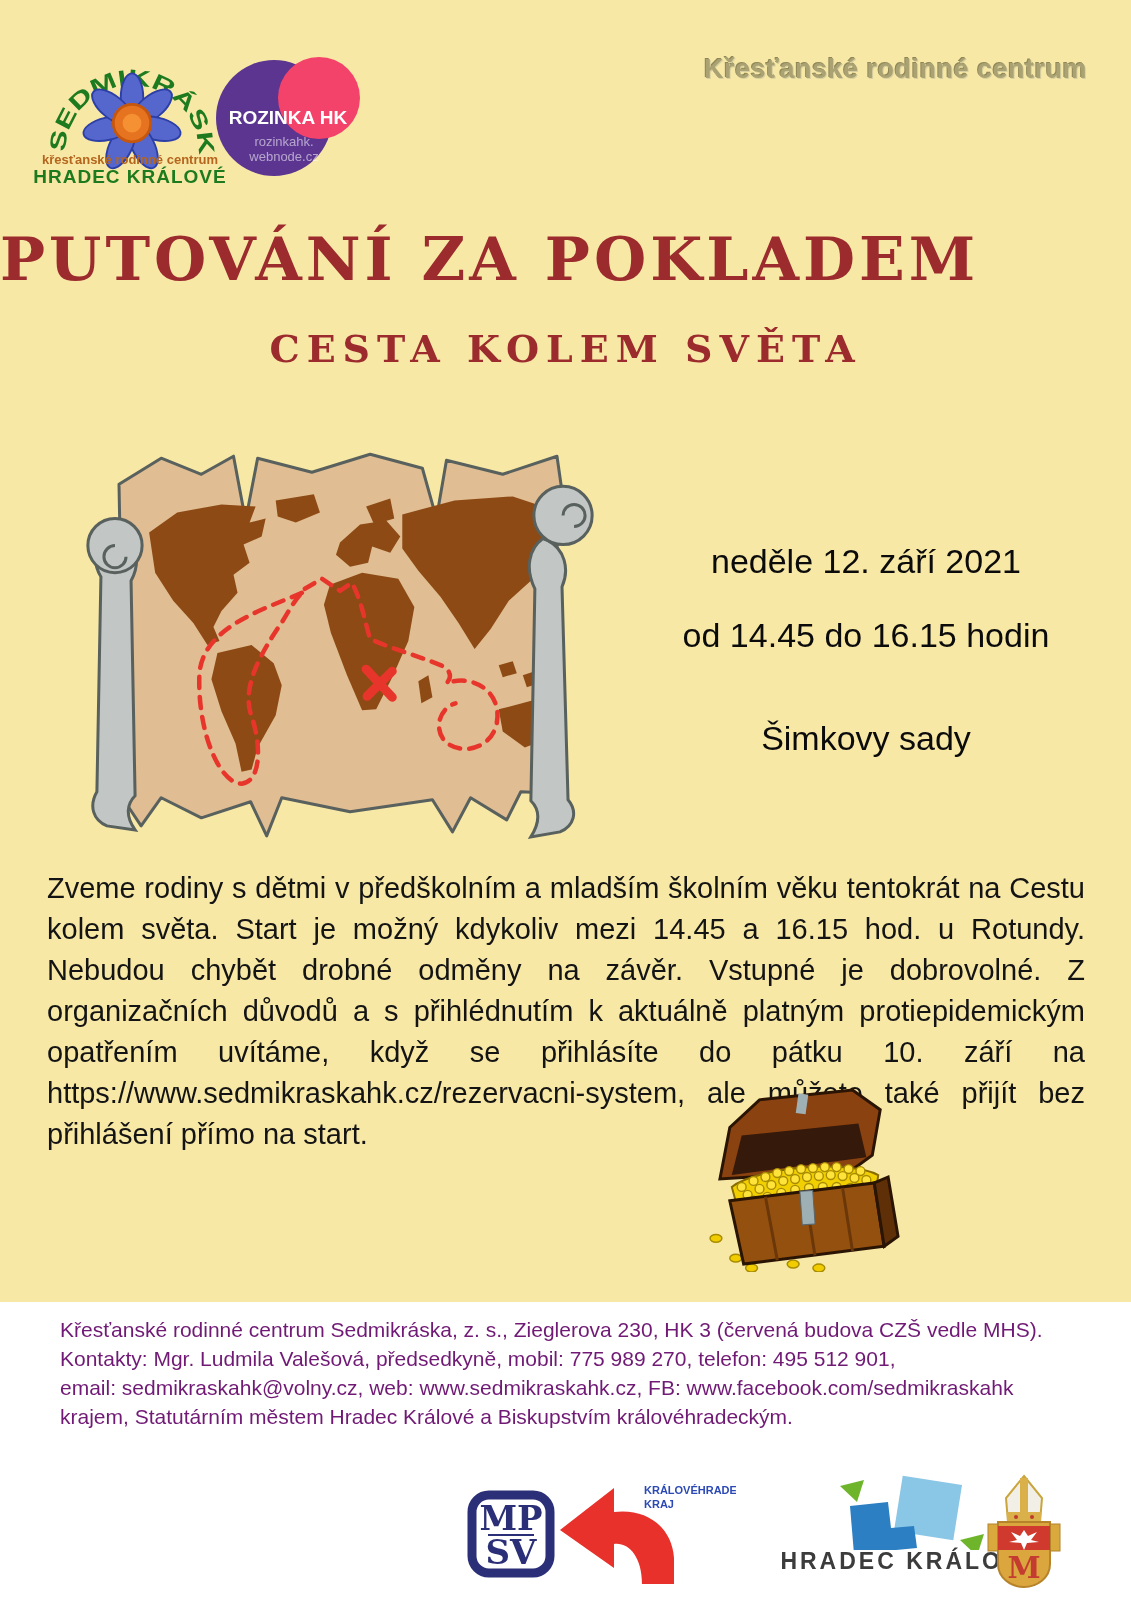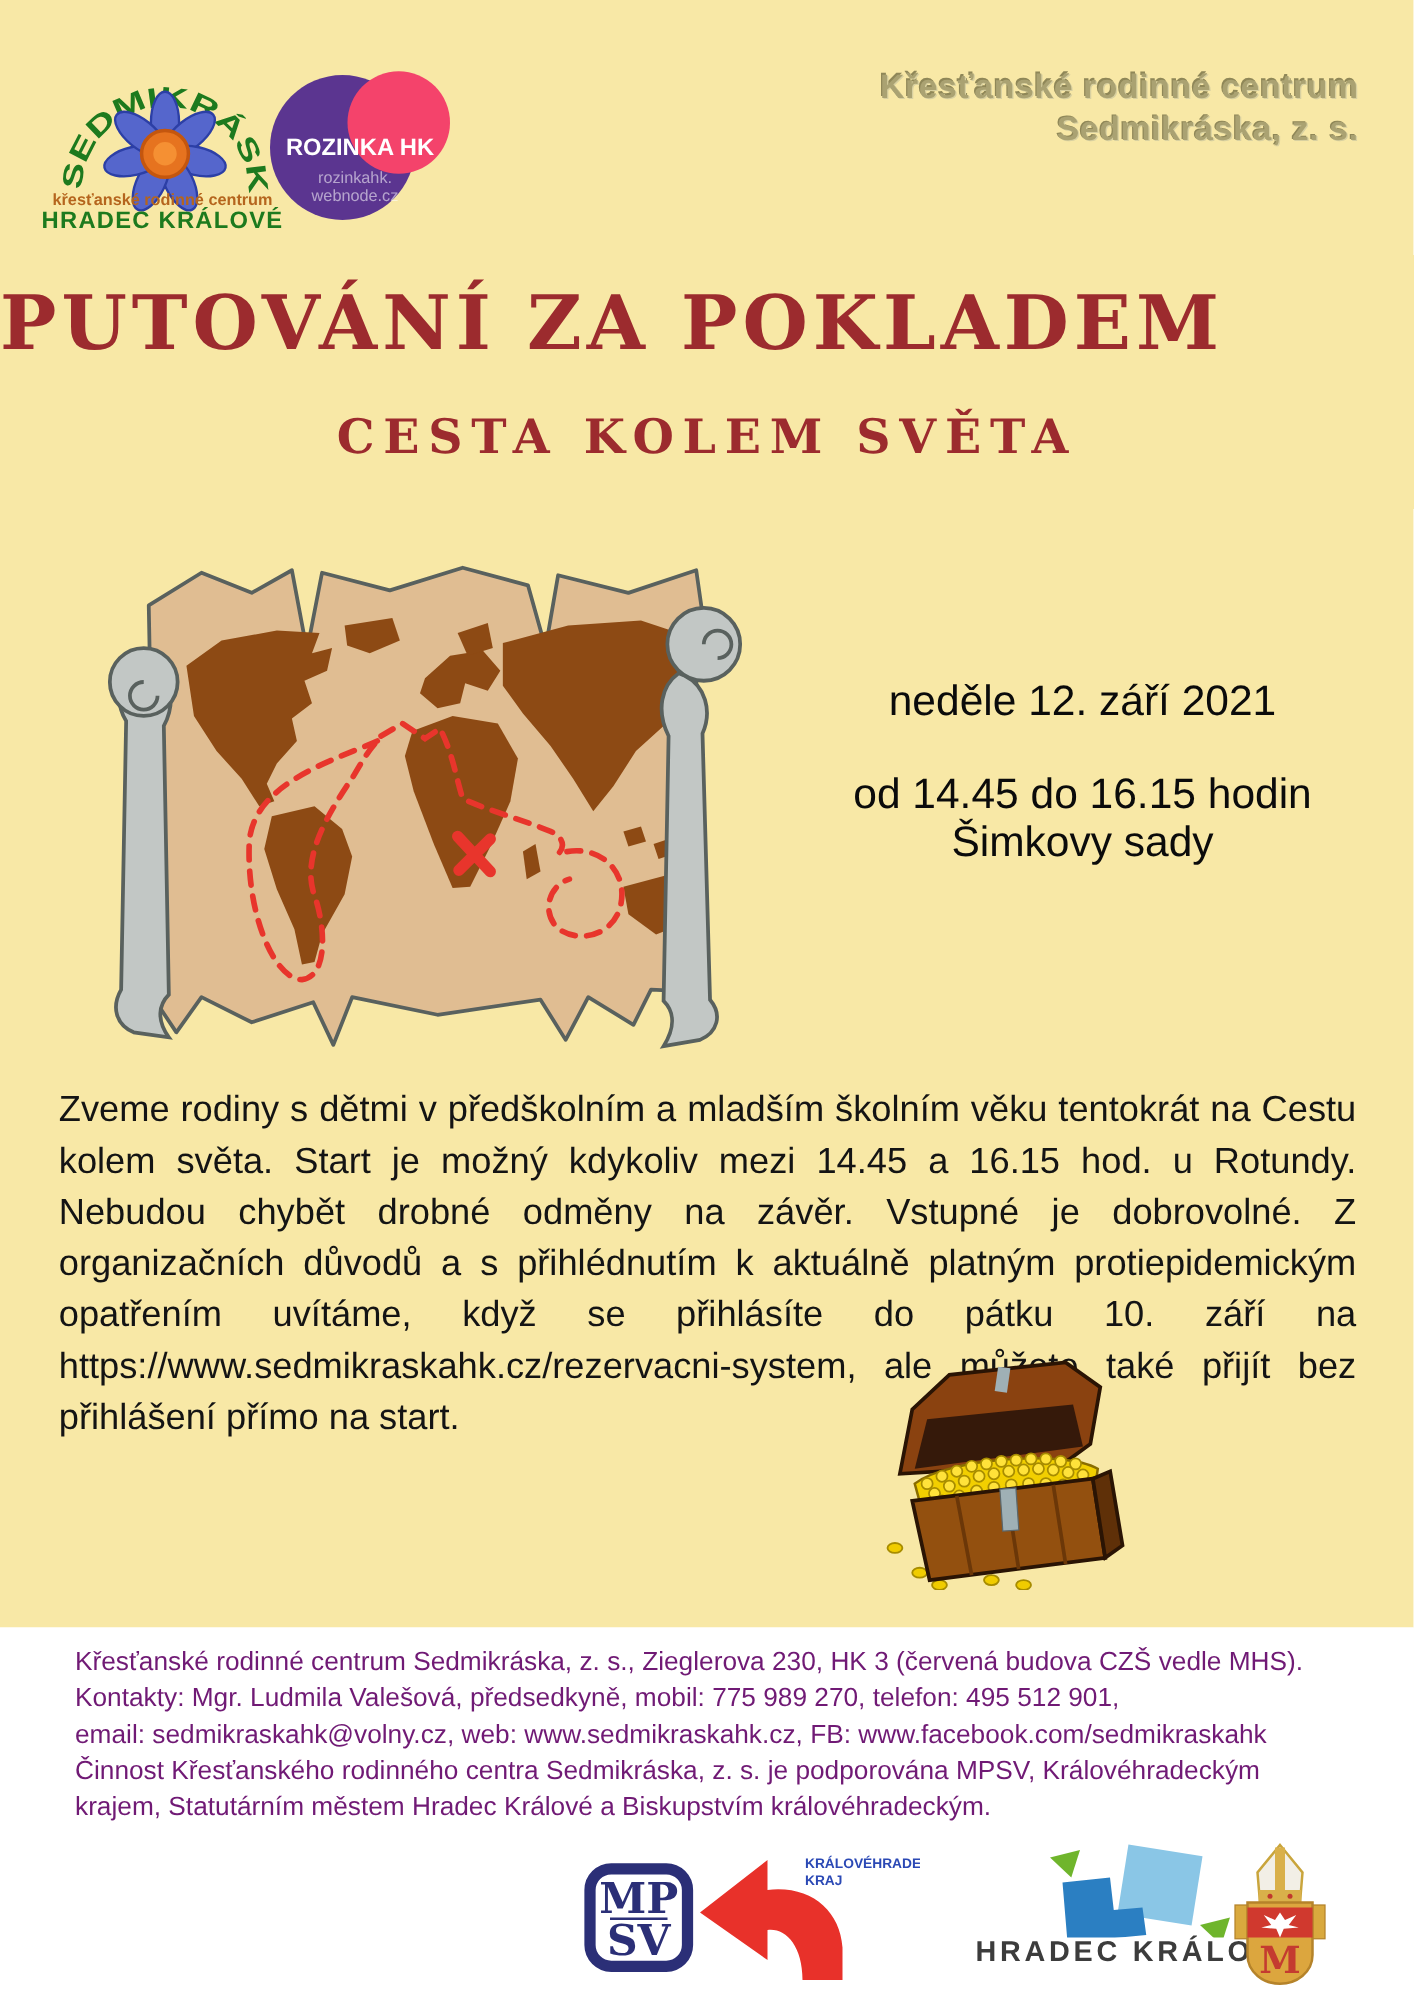--- a/index.html
+++ b/index.html
@@ -28,21 +28,21 @@
             color:#9c2b2e;letter-spacing:7px;}
 
   
   .map-wrap{position:absolute;left:48px;top:412px;width:584px;height:442px;}
 
   
   .event{position:absolute;left:632px;top:542px;width:468px;text-align:center;
          font-weight:normal;color:#0b0b0b;}
   .event .date{font-size:34px;}
   .event .time{font-size:34px;margin-top:35px;}
-  .event .place{font-size:34px;}
+  .event .place{font-size:34px;margin-top:64px;}
 
   
   .desc{position:absolute;left:47px;top:868px;width:1038px;font-size:29px;
         line-height:41px;text-align:justify;color:#141414;}
 
   
   .chest-wrap{position:absolute;left:702px;top:1084px;width:208px;height:188px;}
 
   
   .footer-text{position:absolute;left:60px;top:1294px;width:1068px;font-size:21px;
@@ -90,21 +90,20 @@
   <svg class="rozinka-logo" viewBox="0 0 148 128">
     <circle cx="60" cy="66" r="58" fill="#5b3590"></circle>
     <circle cx="105" cy="46" r="41" fill="#f4436b"></circle>
     <text x="74" y="72" text-anchor="middle" font-size="19" font-weight="bold" fill="#ffffff">ROZINKA HK</text>
     <text x="70" y="94" text-anchor="middle" font-size="13" fill="rgba(255,255,255,0.55)">rozinkahk.</text>
     <text x="70" y="109" text-anchor="middle" font-size="13" fill="rgba(255,255,255,0.55)">webnode.cz</text>
   </svg>
 
   <div class="org-name">
     <div>Křesťanské rodinné centrum</div>
-    <div>Sedmikráska, z. s.</div>
   </div>
 
   <div class="title">PUTOVÁNÍ ZA POKLADEM</div>
   <div class="subtitle">CESTA KOLEM SVĚTA</div>
 
   <svg class="map-wrap" viewBox="0 0 580 440">
 
     <path d="M70,72 L112,46 L152,62 L184,44 L196,108 L208,46 L262,60 L320,42
       L372,56 L386,106 L396,48 L452,62 L506,44 L512,86 L506,130 L512,380 L470,378 L456,406 L420,384
       L402,418 L382,386 L300,398 L232,384 L217,422 L201,388 L152,404 L112,384 L92,412 L76,388 Z" fill="#e0bd92" stroke="#59615e" stroke-width="3" stroke-linejoin="round"></path>
@@ -206,21 +205,20 @@
     <path d="M174,100 L188,94 L198,154 L184,164 Z" fill="#5f3008" stroke="#2a1404" stroke-width="3"></path>
     <path d="M64,114 L76,178 M104,109 L114,173 M142,105 L152,169" stroke="#6b3708" stroke-width="3"></path>
     <rect x="100" y="108" width="13" height="34" transform="rotate(-4 106 125)" fill="#9fb0b5" stroke="#5a676d"></rect>
   </svg>
 
   <div class="footer-area"></div>
   <div class="footer-text">
     <div>Křesťanské rodinné centrum Sedmikráska, z. s., Zieglerova 230, HK 3 (červená budova CZŠ vedle MHS).</div>
     <div>Kontakty: Mgr. Ludmila Valešová, předsedkyně, mobil: 775 989 270, telefon: 495 512 901,</div>
     <div>email: sedmikraskahk@volny.cz, web: www.sedmikraskahk.cz, FB: www.facebook.com/sedmikraskahk</div>
-    <div>Činnost Křesťanského rodinného centra Sedmikráska, z. s. je podporována MPSV, Královéhradeckým</div>
     <div>krajem, Statutárním městem Hradec Králové a Biskupstvím královéhradeckým.</div>
   </div>
 
   <svg class="mpsv-logo" viewBox="0 0 90 88">
     <rect x="6" y="5" width="78" height="78" rx="17" fill="#ffffff" stroke="#2b2f77" stroke-width="9"></rect>
     <text x="45" y="40" text-anchor="middle" font-family="DejaVu Serif, serif" font-weight="bold" font-size="34" fill="#2b2f77">MP</text>
     <line x1="22" y1="45" x2="68" y2="45" stroke="#2b2f77" stroke-width="2"></line>
     <text x="45" y="74" text-anchor="middle" font-family="DejaVu Serif, serif" font-weight="bold" font-size="34" fill="#2b2f77">SV</text>
   </svg>
 

